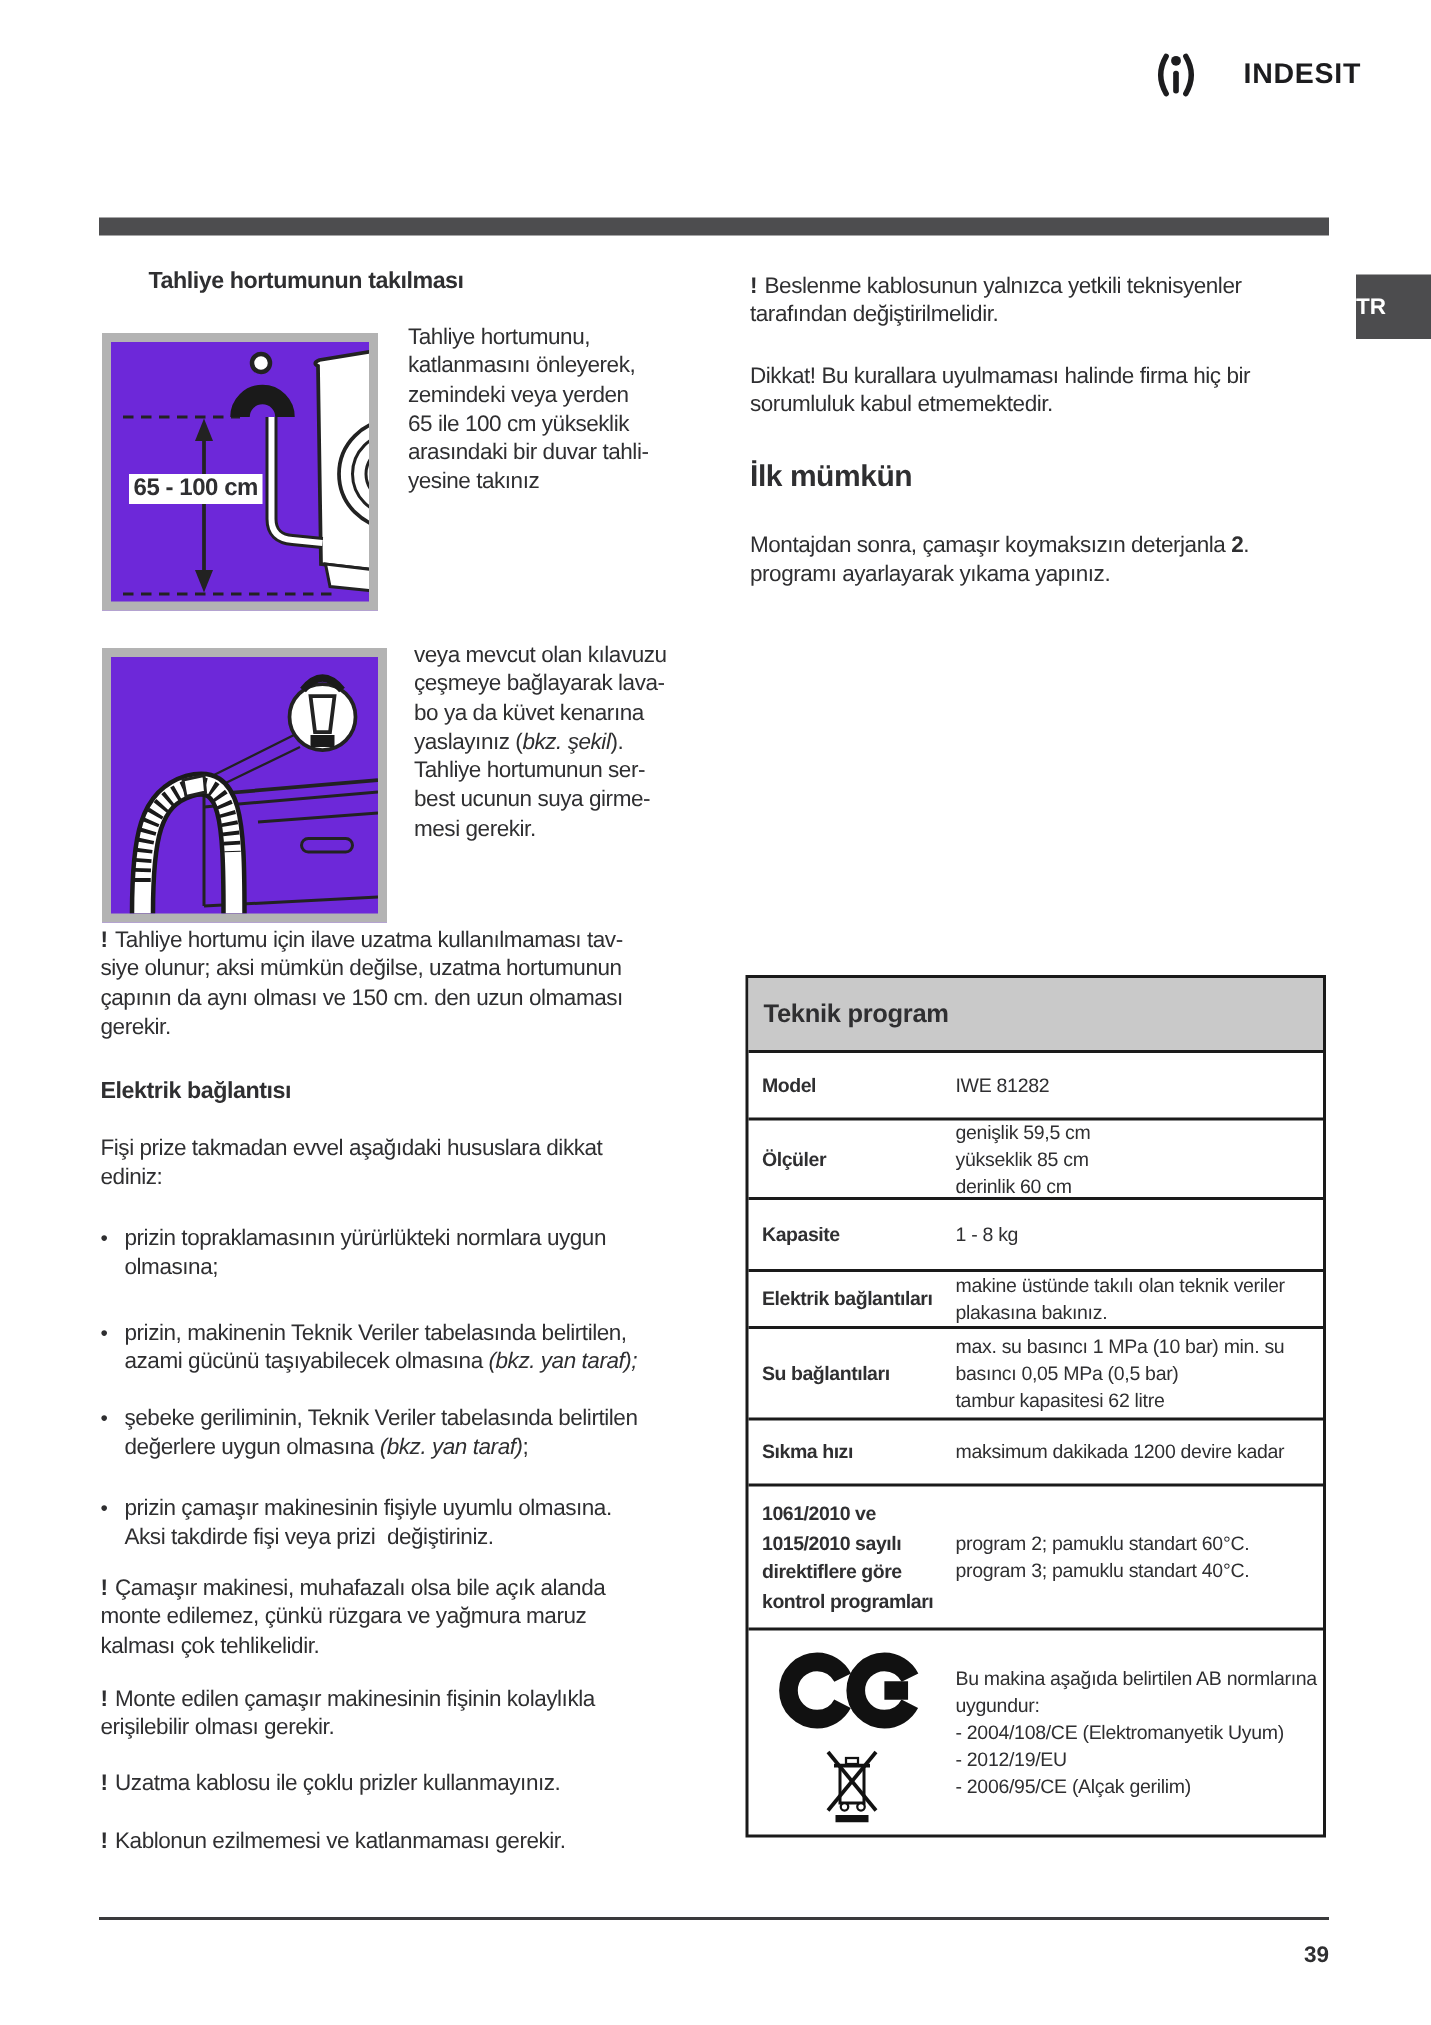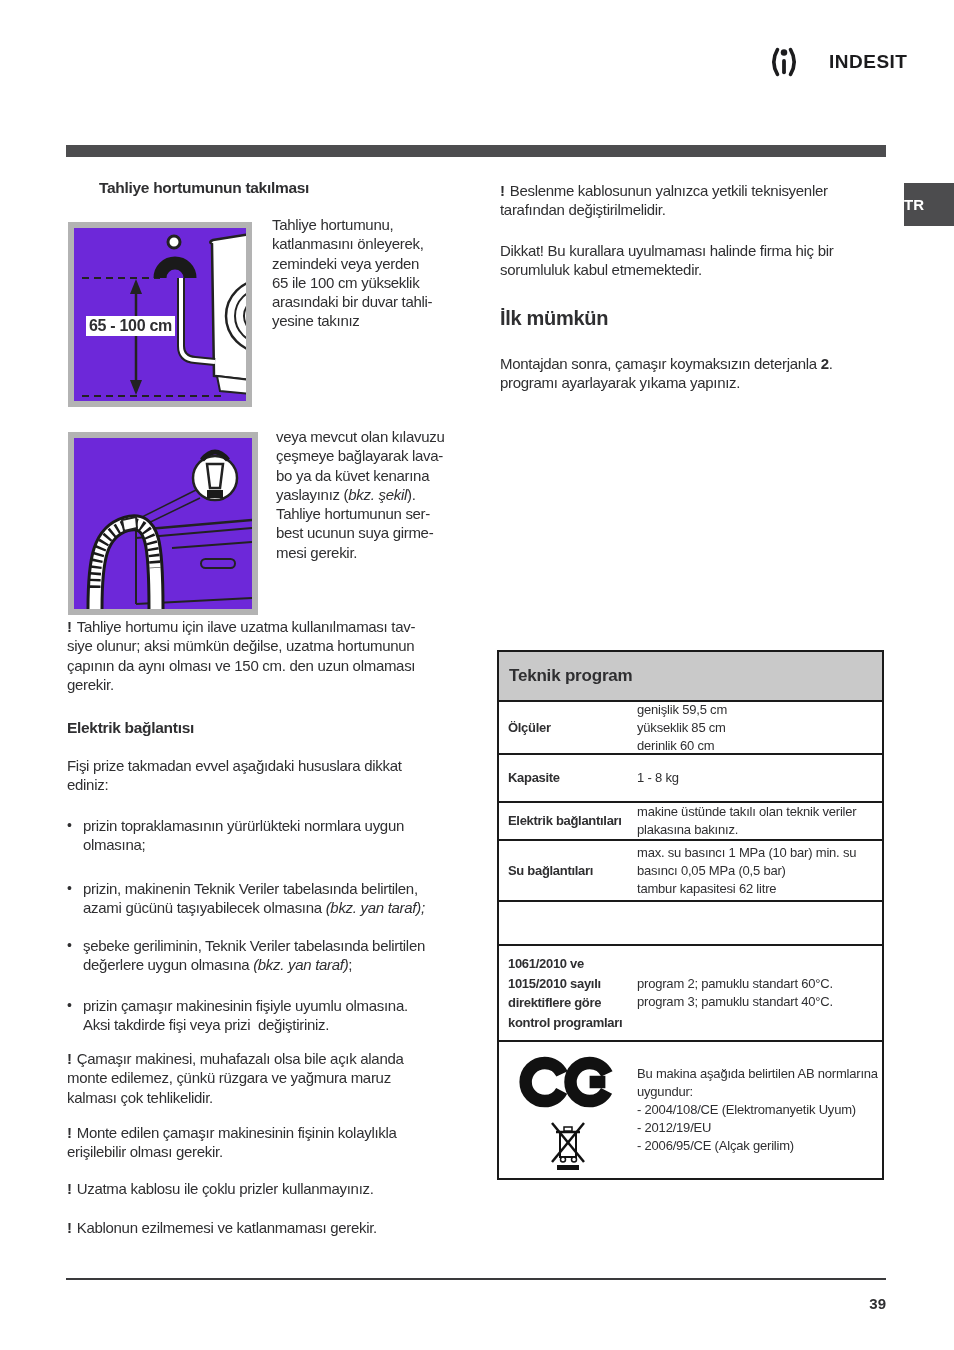--- a/index.html
+++ b/index.html
@@ -50,21 +50,21 @@
   .t-icons{flex-direction:column;justify-content:center;align-items:center;gap:6px;padding-left:0}
   
   .foot-line{background:#3a3a3c}
   .page-num{font-size:15px;font-weight:bold;text-align:right}
 </style>
 </head>
 <body>
 
 <div class="page">
 
-  <div class="abs brand" style="left:768px;top:44px;gap:29px;">
+  <div class="abs brand" style="left:768px;top:32px;gap:29px;">
     <svg width="32" height="36" viewBox="0 0 44 48">
       <path d="M 13 7 Q 3 24 13 41" fill="none" stroke="#1c1c1e" stroke-width="5" stroke-linecap="round"></path>
       <path d="M 31 7 Q 41 24 31 41" fill="none" stroke="#1c1c1e" stroke-width="5" stroke-linecap="round"></path>
       <circle cx="22" cy="11" r="4.5" fill="#1c1c1e"></circle>
       <rect x="19.4" y="20" width="5.2" height="21" rx="2.5" fill="#1c1c1e"></rect>
     </svg>
     <span class="brand-text">INDESIT</span>
   </div>
 
   <div class="abs bar" style="left:66px;top:145px;width:820px;height:12px;"></div>
@@ -187,20 +187,24 @@
 
   <div class="abs h-big" style="left:500px;top:307px;">İlk mümkün</div>
 
   <p class="abs body" style="left:500px;top:354px;"><span>Montajdan sonra, çamaşır koymaksızın deterjanla </span><span class="bold">2</span><span>.
 programı ayarlayarak yıkama yapınız.</span></p>
 
   <div class="table">
     <div class="t-head">
       <span>Teknik program</span>
     </div>
+    <div class="t-row tr0">
+      <div class="t-label">Model</div>
+      <div class="t-value">IWE 81282</div>
+    </div>
     <div class="t-row tr1">
       <div class="t-label">Ölçüler</div>
       <div class="t-value">genişlik 59,5 cm
 yükseklik 85 cm
 derinlik 60 cm</div>
     </div>
     <div class="t-row tr2">
       <div class="t-label">Kapasite</div>
       <div class="t-value">1 - 8 kg</div>
     </div>
@@ -209,20 +213,22 @@
       <div class="t-value">makine üstünde takılı olan teknik veriler
 plakasına bakınız.</div>
     </div>
     <div class="t-row tr4">
       <div class="t-label">Su bağlantıları</div>
       <div class="t-value">max. su basıncı 1 MPa (10 bar) min. su
 basıncı 0,05 MPa (0,5 bar)
 tambur kapasitesi 62 litre</div>
     </div>
     <div class="t-row tr5">
+      <div class="t-label">Sıkma hızı</div>
+      <div class="t-value">maksimum dakikada 1200 devire kadar</div>
     </div>
     <div class="t-row tr6">
       <div class="t-label">1061/2010 ve
 1015/2010 sayılı
 direktiflere göre
 kontrol programları</div>
       <div class="t-value">program 2; pamuklu standart 60°C.
 program 3; pamuklu standart 40°C.</div>
     </div>
     <div class="t-row tr7">

